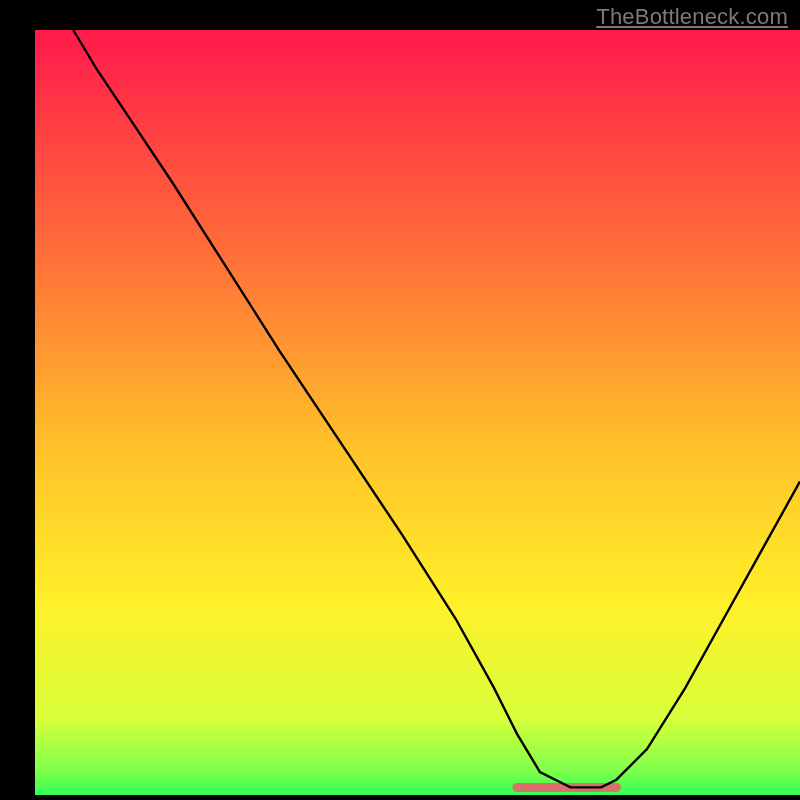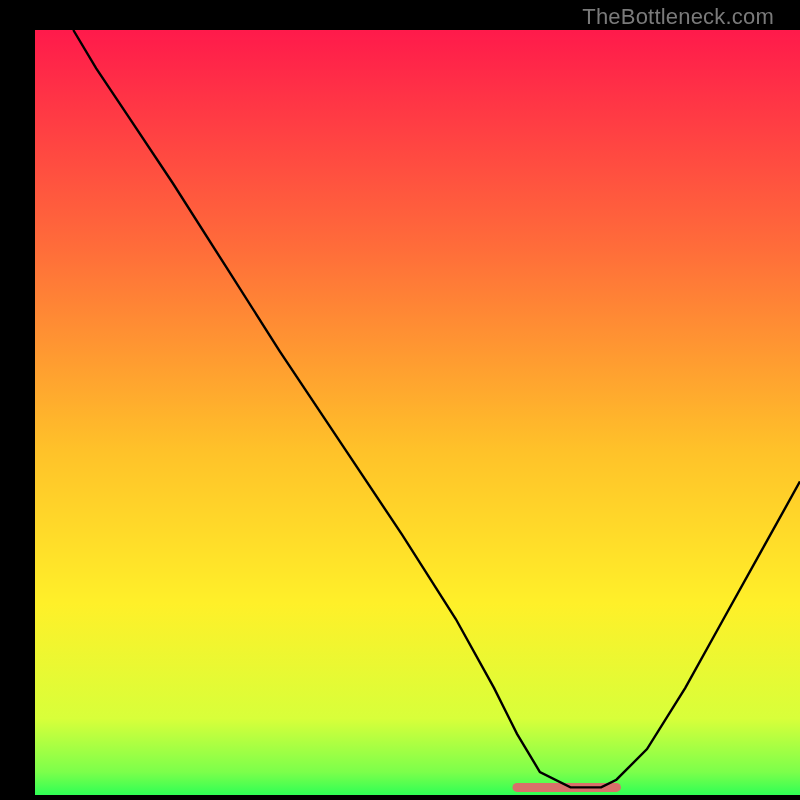--- a/index.html
+++ b/index.html
@@ -11,26 +11,27 @@
     overflow: hidden;
   }
   .container {
     position: relative;
     width: 800px;
     height: 800px;
   }
   .watermark {
     position: absolute;
     top: 4px;
-    right: 26px;
+    right: 12px;
     font-family: Arial, Helvetica, sans-serif;
     font-size: 22px;
     color: #7a7a7a;
     letter-spacing: 0.2px;
     z-index: 5;
+    text-decoration: underline;
   }
   svg {
     display: block;
   }
 </style>
 </head>
 <body>
 <div class="container">
 
 <svg id="chart-svg" width="800" height="800" viewBox="0 0 800 800">

